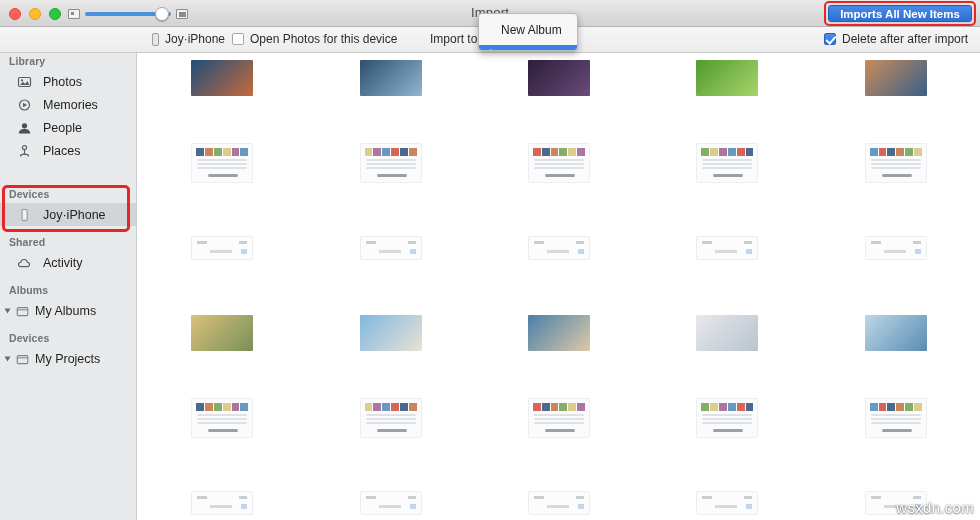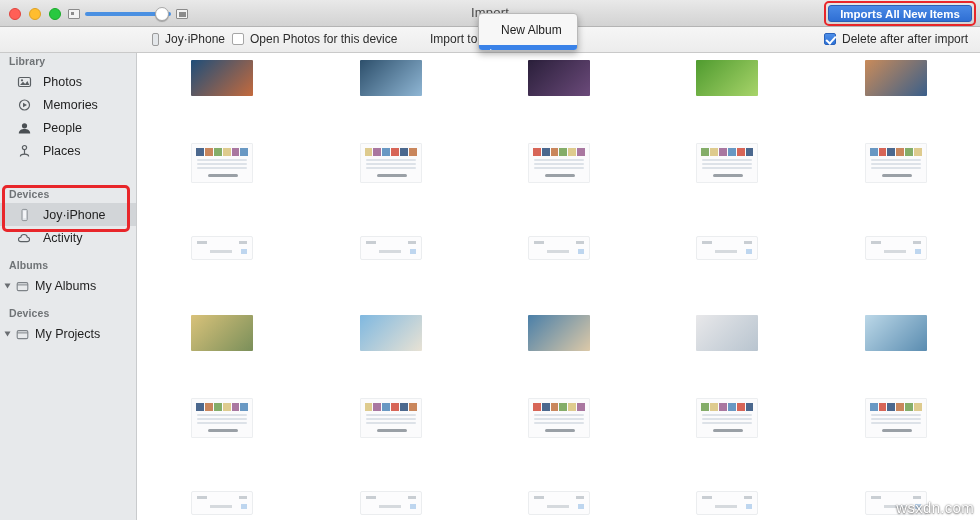--- a/index.html
+++ b/index.html
@@ -378,20 +378,21 @@
     <div class="sb-item sel">
       <span class="sb-ico">
         <svg width="15" height="14" viewBox="0 0 15 14">
             <rect x="5" y="1.4" width="5.2" height="11.2" rx="1.1" fill="#e2e6ea" stroke="#8d9297" stroke-width="1"></rect>
             <rect x="6.2" y="3" width="2.8" height="7.2" fill="#f4f6f8"></rect>
           </svg>
       </span>
       <span>Joy·iPhone</span>
     </div>
 
+    <div class="sb-head" style="margin-top:8px">Shared</div>
 
     <div class="sb-item">
       <span class="sb-ico">
         <svg width="15" height="14" viewBox="0 0 15 14">
             <path d="M4 10.6c-1.5 0-2.5-1-2.5-2.2s1-2.2 2.3-2.2c.2-1.6 1.5-2.7 3.2-2.7 1.8 0 3.1 1.2 3.3 2.8 1.3.1 2.2 1 2.2 2.1 0 1.2-1 2.2-2.4 2.2z" fill="none" stroke="#5a5f63" stroke-width="1.1"></path>
           </svg>
       </span>
       <span>Activity</span>
     </div>
 

